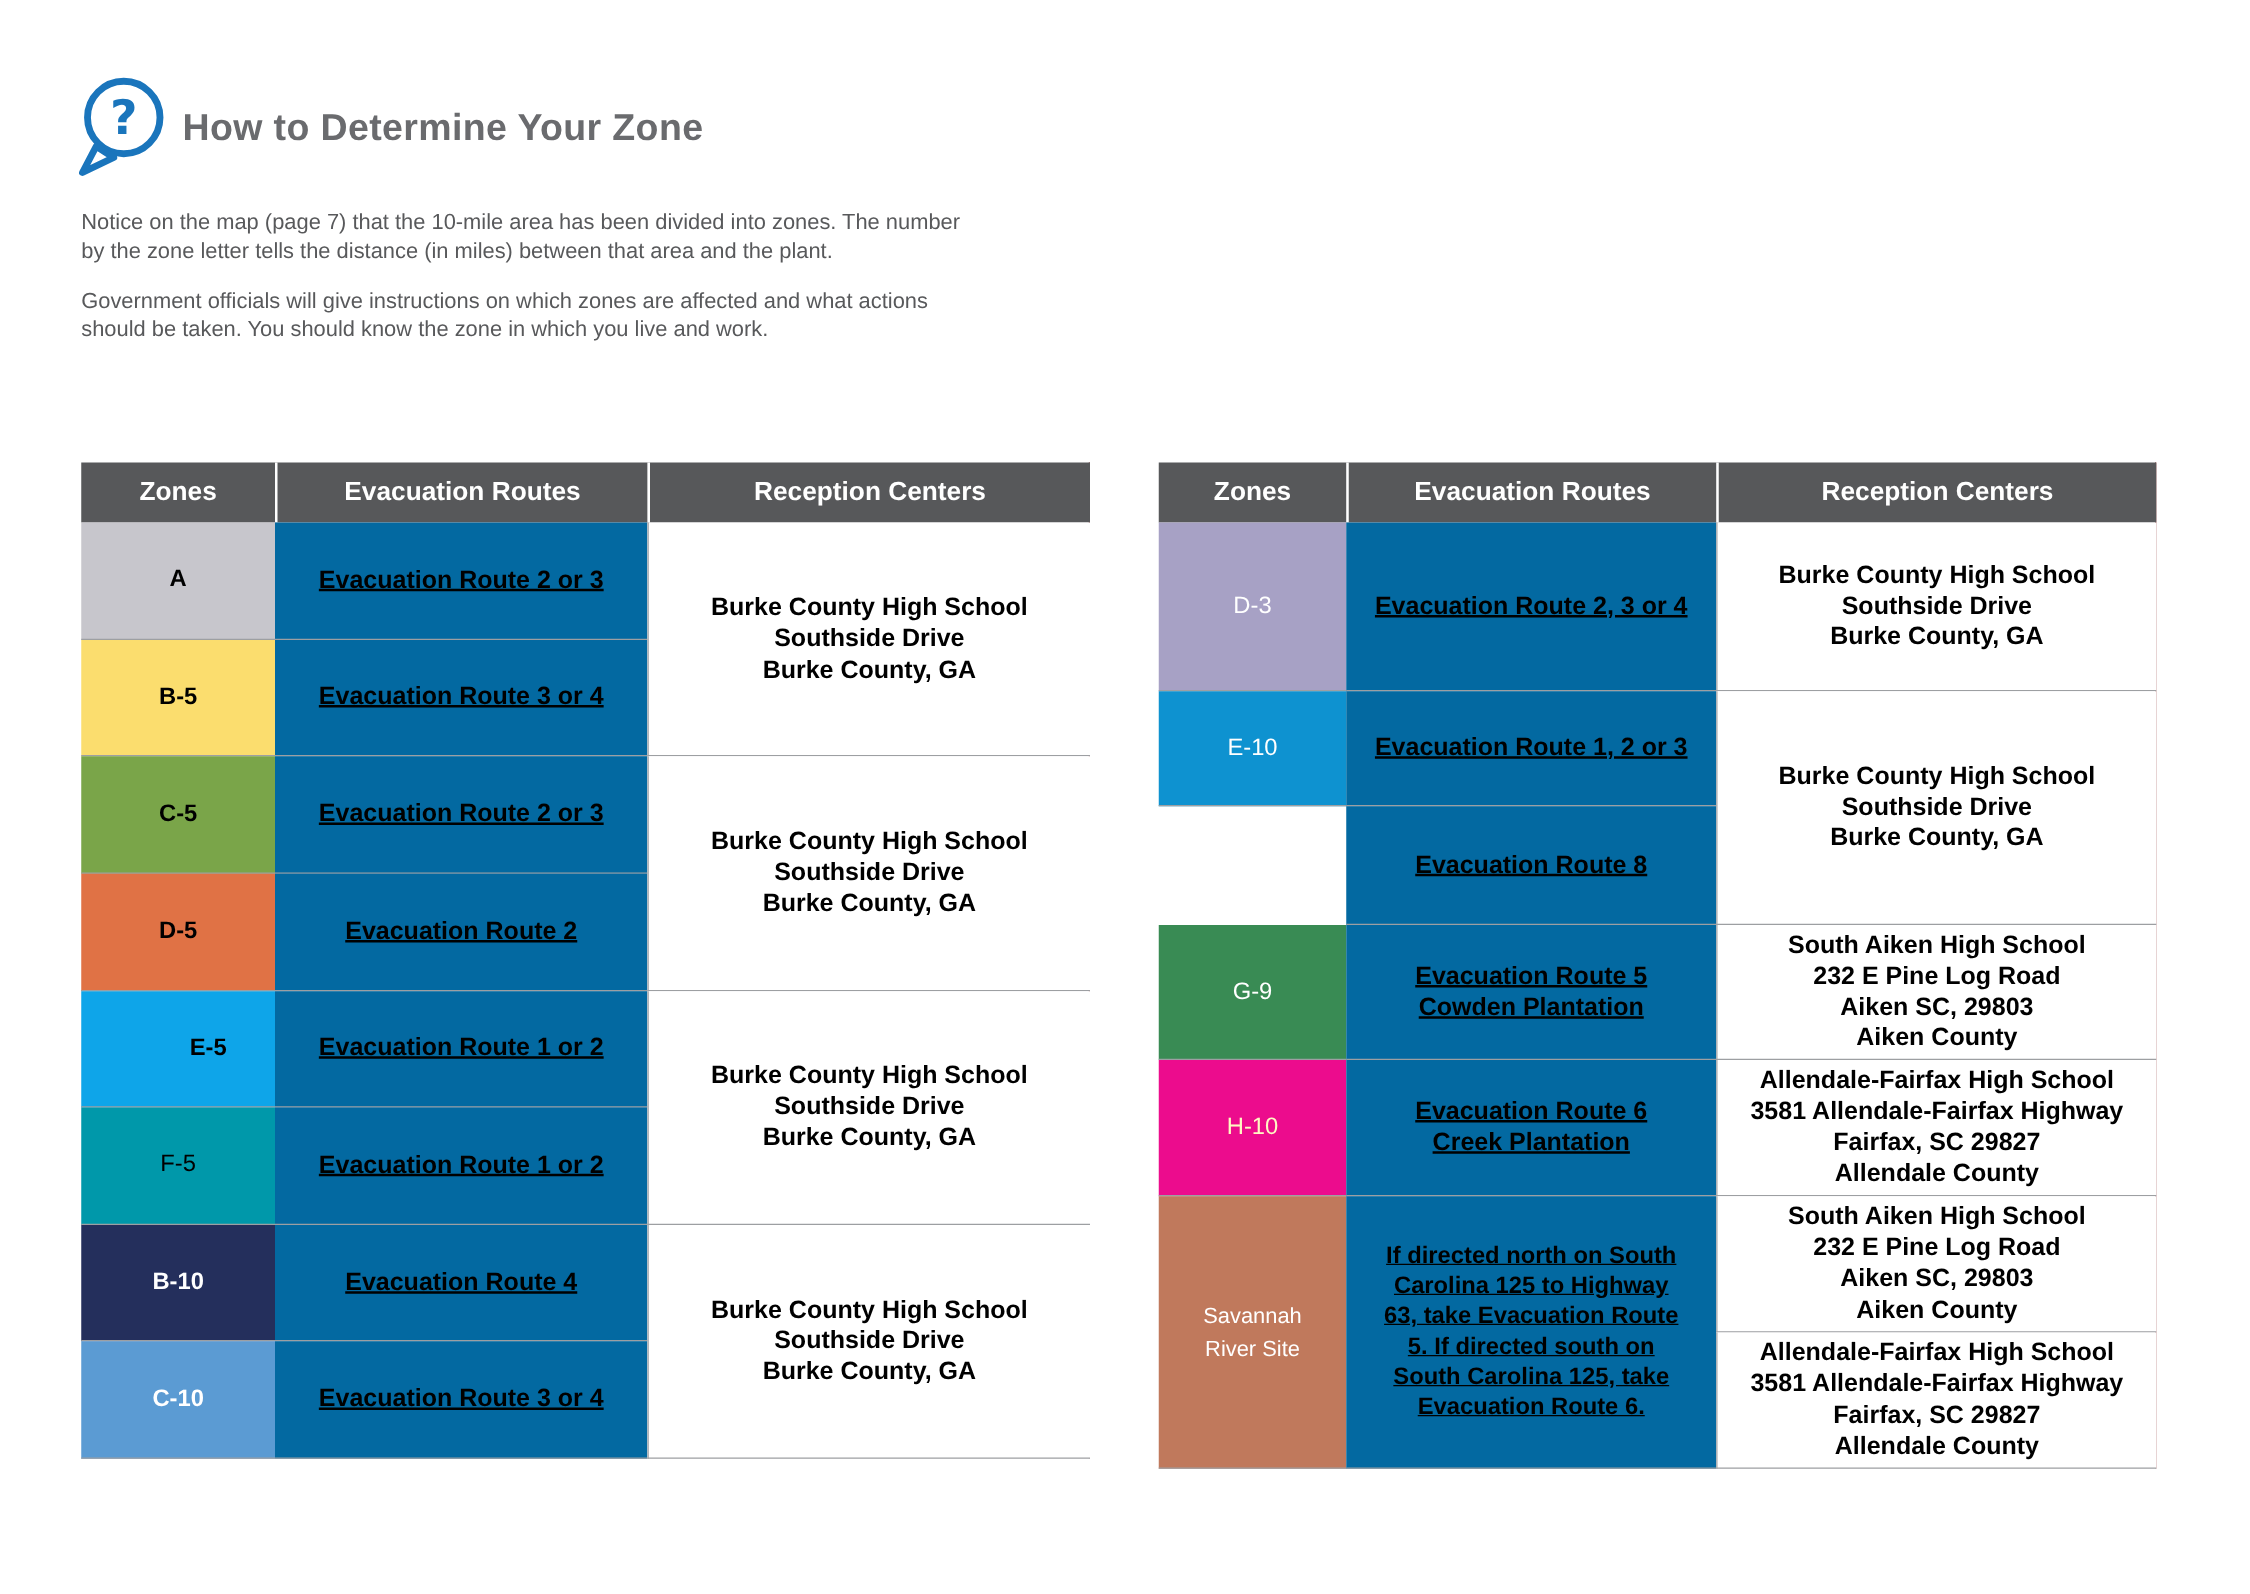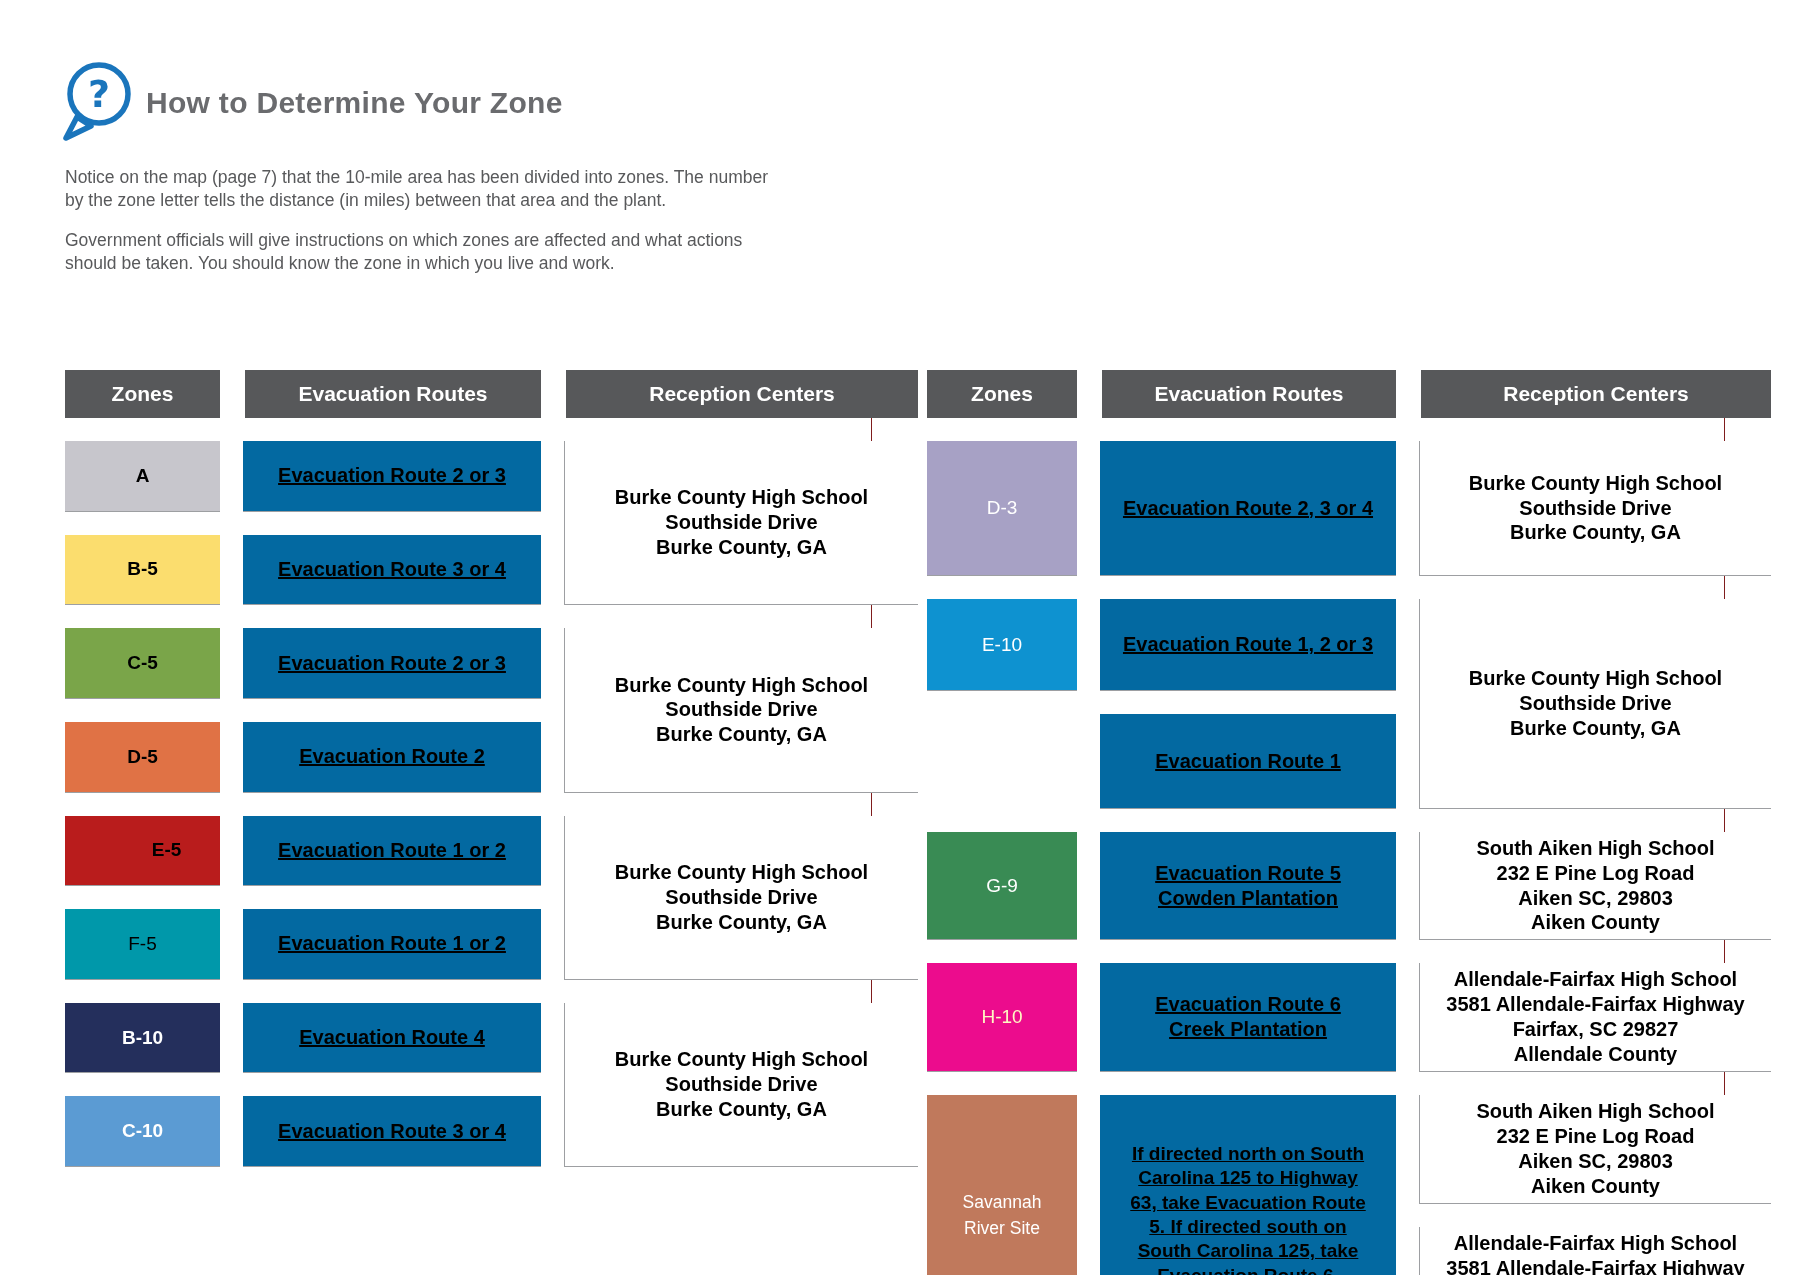--- a/index.html
+++ b/index.html
@@ -10,21 +10,21 @@
   
   .bubble-icon { position: absolute; left: 60px; top: 60px; width: 76px; height: 82px; }
   .page-title { position: absolute; left: 146px; top: 86px; font-size: 30px; font-weight: bold; letter-spacing: .3px; }
 
   
   .intro { position: absolute; left: 65px; top: 166px; width: 718px; color: #58595b;
            font-size: 17.5px; line-height: 1.33; }
   .intro p + p { margin-top: 16px; }
 
   
-  .ztable { position: absolute; display: grid; border-right: 1px solid #7f1d1d; gap: 23px; }
+  .ztable { position: absolute; display: grid; border-right: 1px solid #7f1d1d; }
   #ltable { left: 65px;  top: 370px; width: 807px; height: 797px;
             grid-template-columns: 155px 298px 354px;
             grid-template-rows: 48px repeat(8, 1fr); }
   #rtable { left: 927px; top: 370px; width: 798px; height: 805px;
             grid-template-columns: 150px 296px 352px;
             grid-template-rows: 48px 135px 92px 95px 108px 109px 109px 109px; }
 
   .th { color: #ffffff; font-size: 21px; font-weight: bold;
         display: flex; align-items: center; justify-content: center; }
   .th + .th { border-left: 2px solid #ffffff; }
@@ -67,21 +67,21 @@
 
     <div class="cell zone" style="grid-area: 3 / 1; background-color: rgb(251, 221, 110); color: rgb(0, 0, 0);">B-5</div>
     <div class="cell route" style="grid-area:3/2">Evacuation Route 3 or 4</div>
 
     <div class="cell zone" style="grid-area: 4 / 1; background-color: rgb(122, 165, 73); color: rgb(0, 0, 0);">C-5</div>
     <div class="cell route" style="grid-area:4/2">Evacuation Route 2 or 3</div>
 
     <div class="cell zone" style="grid-area: 5 / 1; background-color: rgb(224, 114, 69); color: rgb(0, 0, 0);">D-5</div>
     <div class="cell route" style="grid-area:5/2">Evacuation Route 2</div>
 
-    <div class="cell zone" style="grid-area: 6 / 1; background-color: #b91c1c; color: rgb(0, 0, 0); padding-left: 48px;">E-5</div>
+    <div class="cell zone" style="grid-area: 6 / 1; background-color: #0ea5e9; color: rgb(0, 0, 0); padding-left: 48px;">E-5</div>
     <div class="cell route" style="grid-area:6/2">Evacuation Route 1 or 2</div>
 
     <div class="cell zone serif" style="grid-area: 7 / 1; background-color: rgb(0, 152, 170); color: rgb(0, 0, 0);">F-5</div>
     <div class="cell route" style="grid-area:7/2">Evacuation Route 1 or 2</div>
 
     <div class="cell zone" style="grid-area: 8 / 1; background-color: rgb(36, 47, 92); color: rgb(255, 255, 255);">B-10</div>
     <div class="cell route" style="grid-area:8/2">Evacuation Route 4</div>
 
     <div class="cell zone" style="grid-area: 9 / 1; background-color: rgb(91, 155, 211); color: rgb(255, 255, 255);">C-10</div>
     <div class="cell route" style="grid-area:9/2">Evacuation Route 3 or 4</div>
@@ -107,21 +107,21 @@
 
     <div class="cell zone light" style="grid-area: 2 / 1; background-color: rgb(167, 161, 197); color: rgb(255, 255, 255);">D-3</div>
     <div class="cell route" style="grid-area:2/2">Evacuation Route 2, 3 or 4</div>
     <div class="cell recept" style="grid-area:2/3">Burke County High School
 Southside Drive
 Burke County, GA</div>
 
     <div class="cell zone light" style="grid-area: 3 / 1; background-color: rgb(14, 146, 208); color: rgb(255, 255, 255);">E-10</div>
     <div class="cell route" style="grid-area:3/2">Evacuation Route 1, 2 or 3</div>
 
-    <div class="cell route" style="grid-area:4/2">Evacuation Route 1</div>
+    <div class="cell route" style="grid-area:4/2">Evacuation Route 8</div>
 
     <div class="cell recept" style="grid-area:3/3/5/4">Burke County High School
 Southside Drive
 Burke County, GA</div>
 
     <div class="cell zone light" style="grid-area: 5 / 1; background-color: rgb(57, 139, 84); color: rgb(255, 255, 255);">G-9</div>
     <div class="cell route" style="grid-area:5/2">Evacuation Route 5
 Cowden Plantation</div>
     <div class="cell recept" style="grid-area:5/3">South Aiken High School
 232 E Pine Log Road

